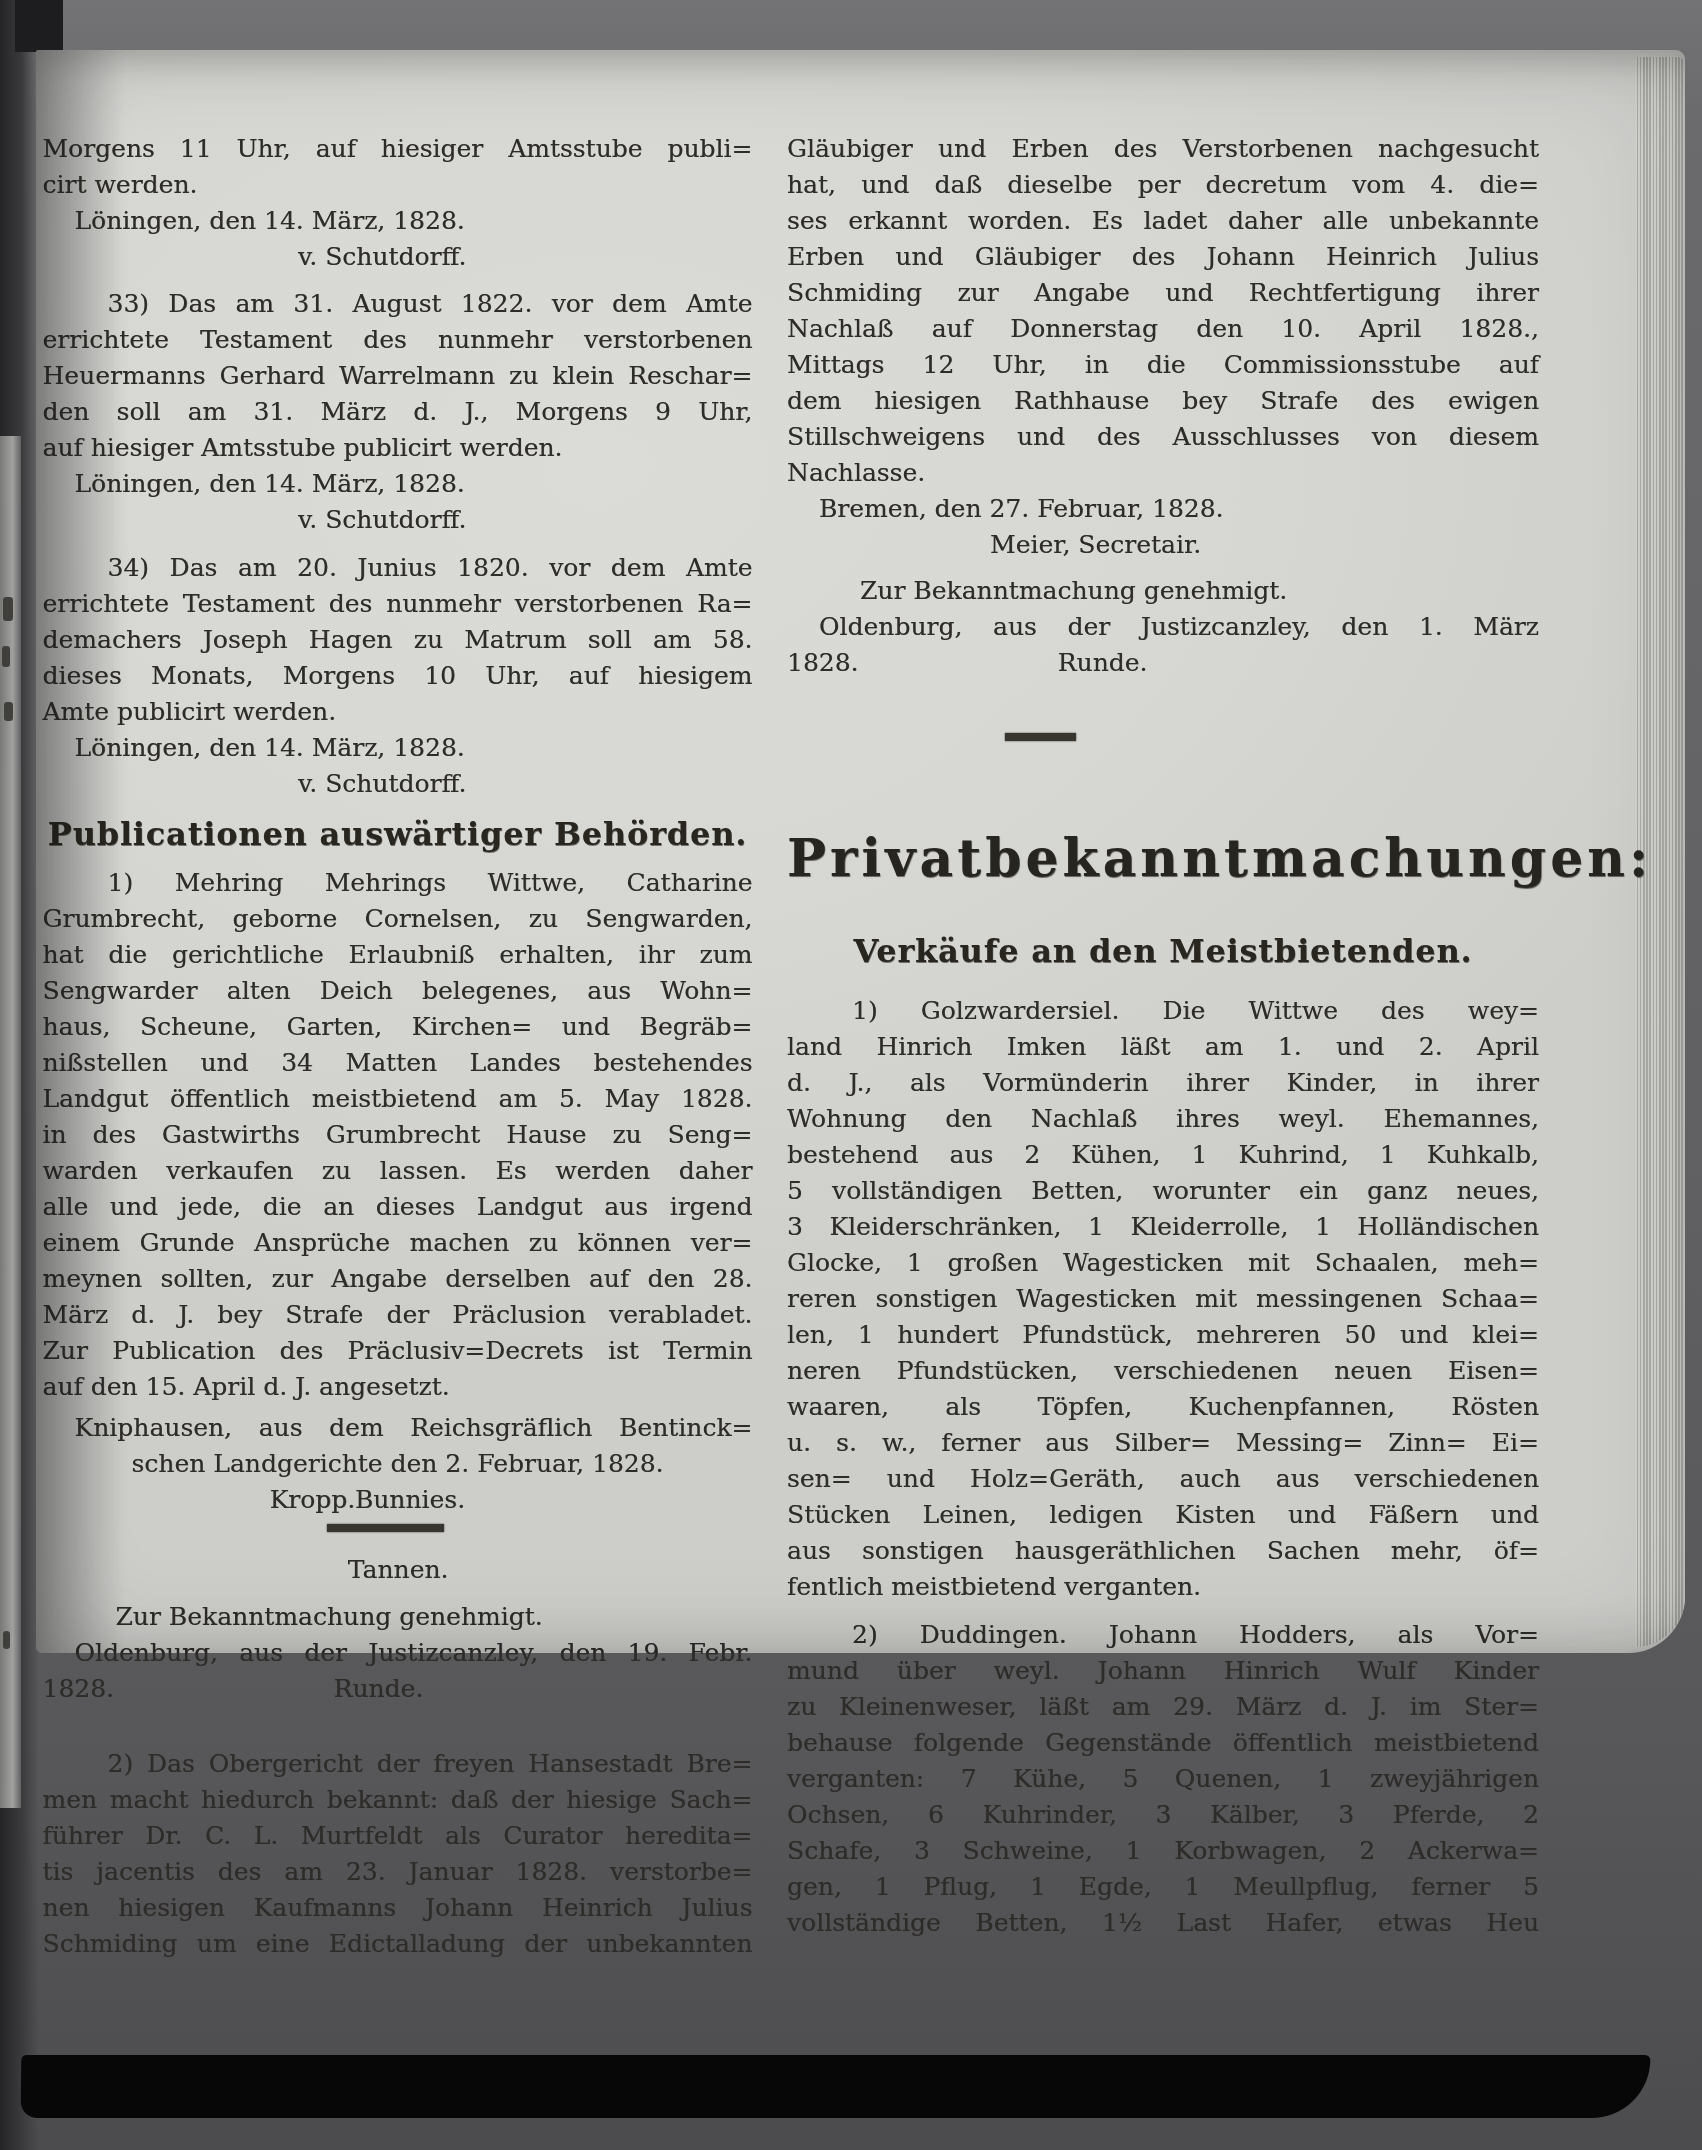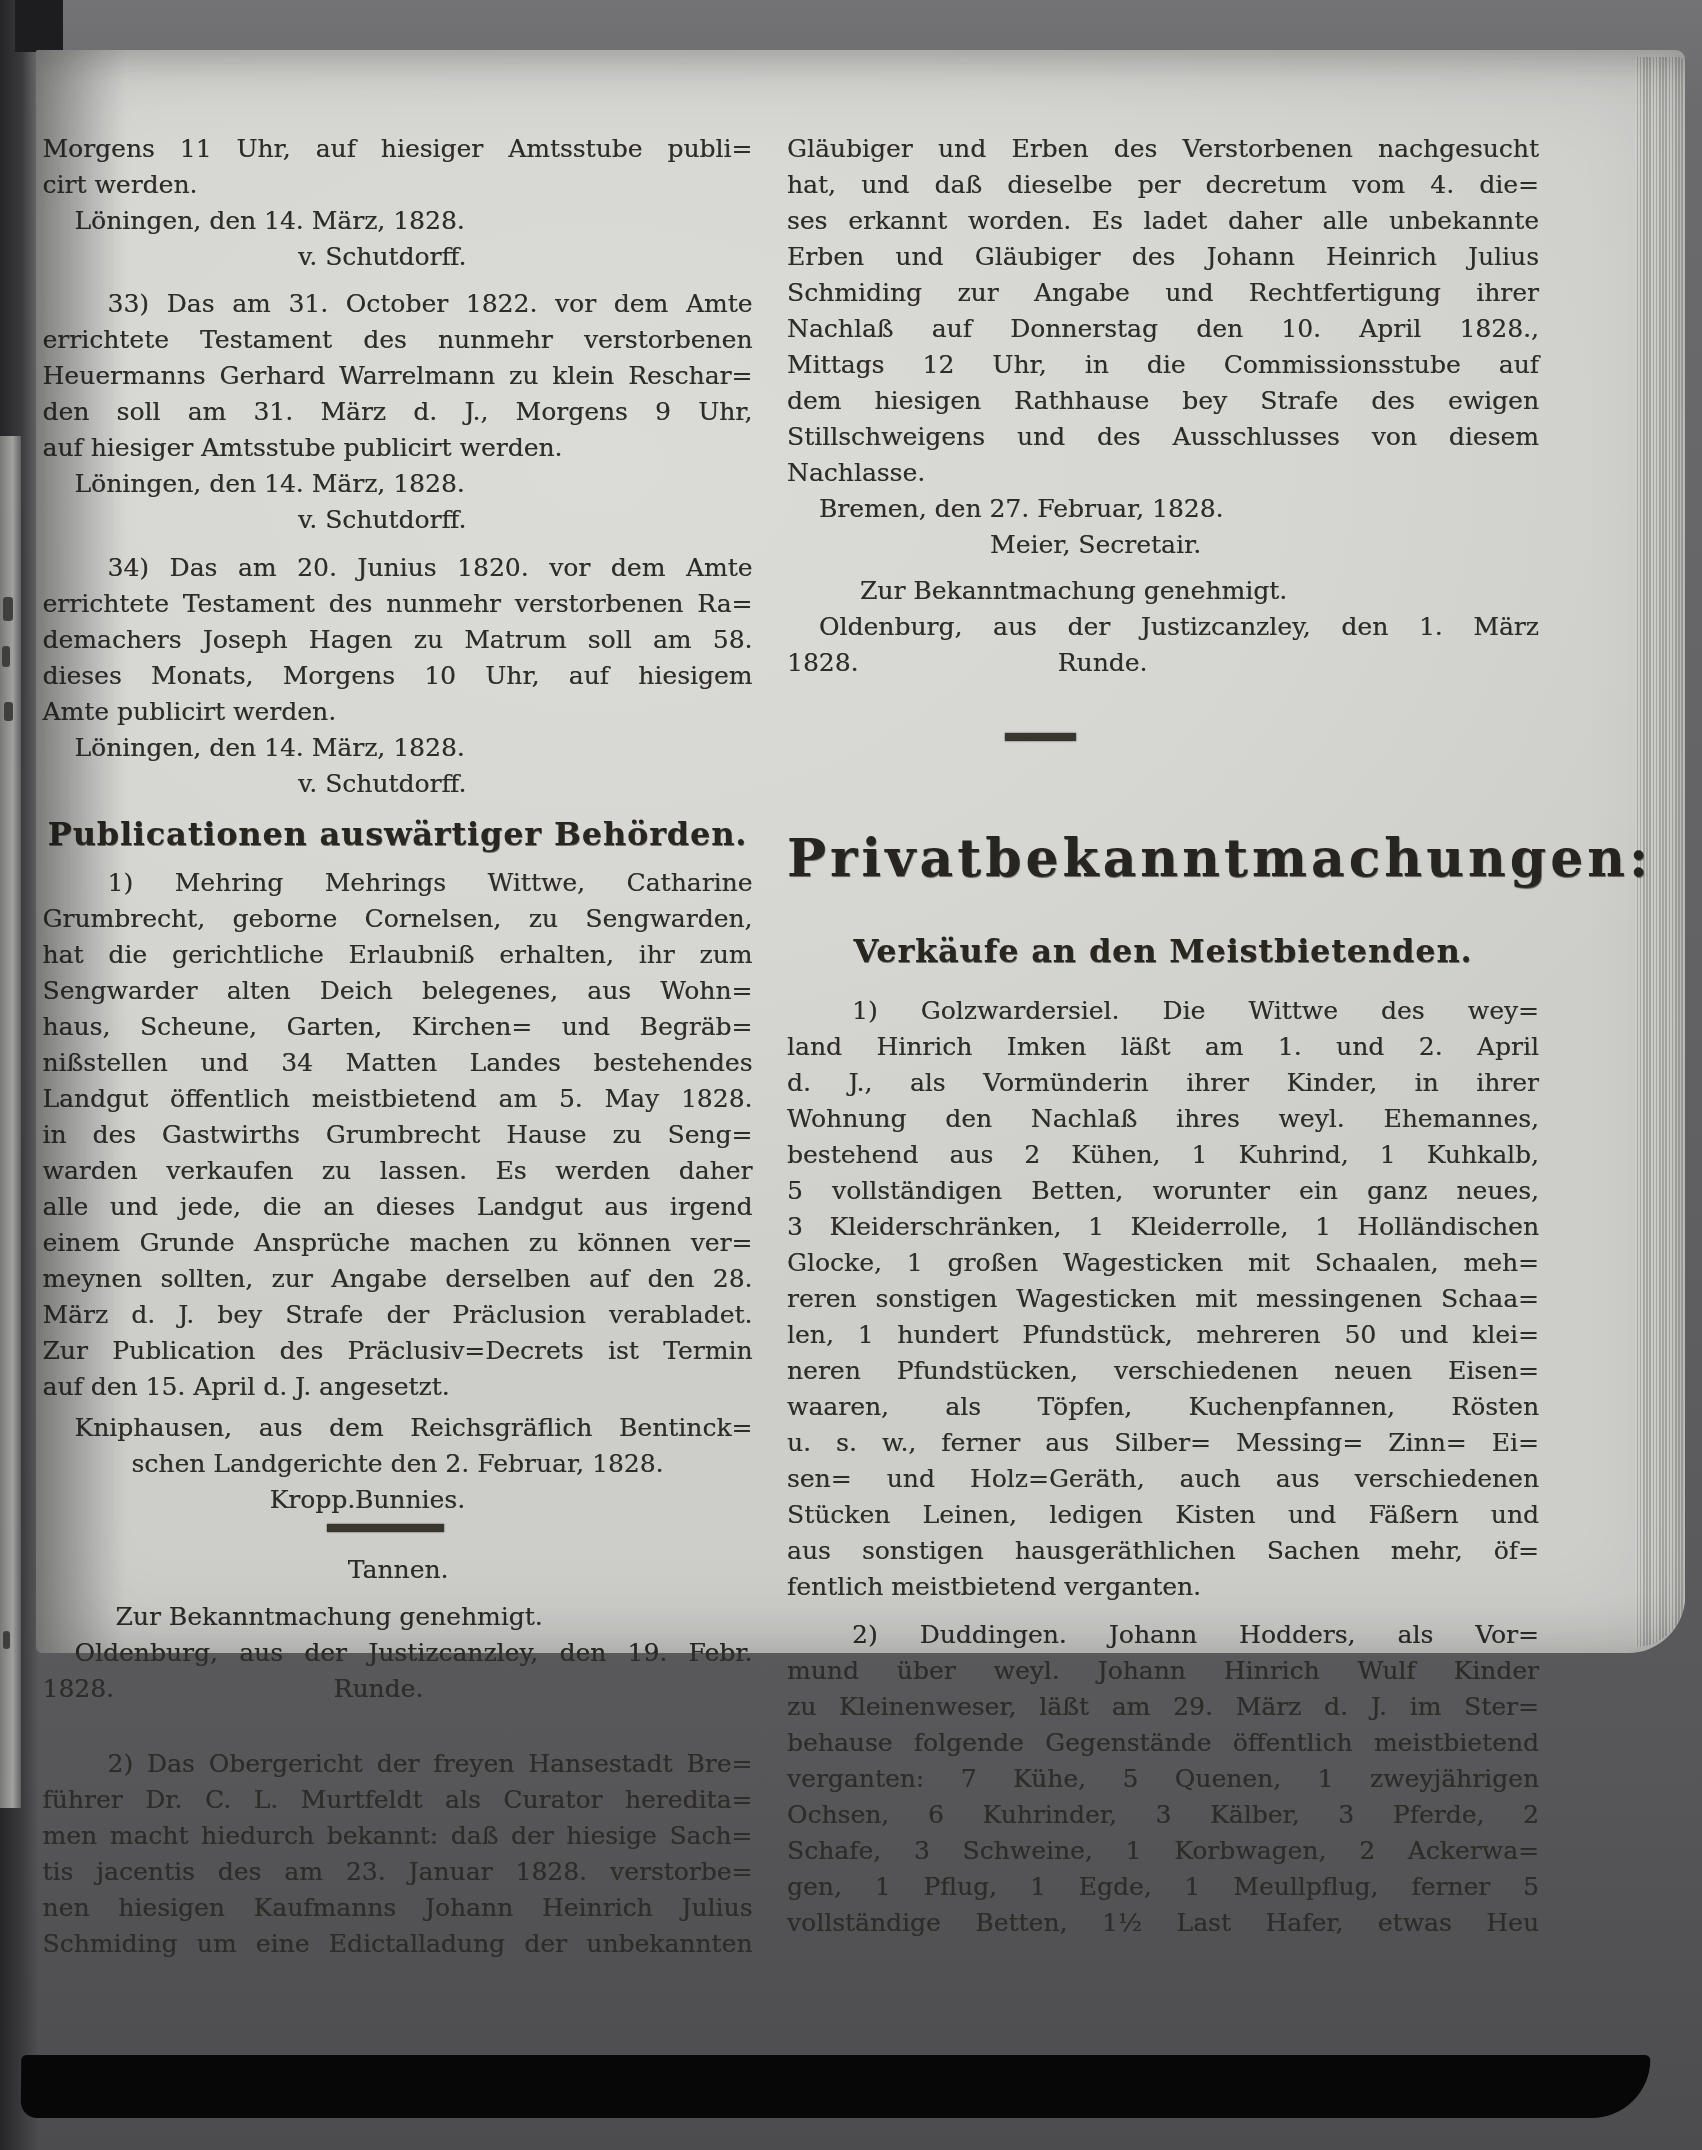--- a/index.html
+++ b/index.html
@@ -70,21 +70,21 @@
     <div class="col col-left" id="col-left">
         <div>
           <div class="tl jl">Morgens 11 Uhr, auf hiesiger Amtsstube publi=</div>
           <div class="tl ll">cirt werden.</div>
         </div>
         <div class="tl ll" style="padding-left: 32px;">Löningen, den 14. März, 1828.</div>
         <div class="row">
           <span style="left: 36%;">v. Schutdorff.</span>
         </div>
         <div style="margin-top: 11.3px;">
-          <div class="tl jl" style="padding-left: 65px;">33) Das am 31. October 1822. vor dem Amte</div>
+          <div class="tl jl" style="padding-left: 65px;">33) Das am 31. August 1822. vor dem Amte</div>
           <div class="tl jl">errichtete Testament des nunmehr verstorbenen</div>
           <div class="tl jl">Heuermanns Gerhard Warrelmann zu klein Reschar=</div>
           <div class="tl jl">den soll am 31. März d. J., Morgens 9 Uhr,</div>
           <div class="tl ll">auf hiesiger Amtsstube publicirt werden.</div>
         </div>
         <div class="tl ll" style="padding-left: 32px;">Löningen, den 14. März, 1828.</div>
         <div class="row">
           <span style="left: 36%;">v. Schutdorff.</span>
         </div>
         <div style="margin-top: 11.3px;">
@@ -129,22 +129,22 @@
           <span style="left: 43%;">Tannen.</span>
         </div>
         <div class="tl ll" style="padding-left: 73px; margin-top: 11.3px;">Zur Bekanntmachung genehmigt.</div>
         <div class="tl jl" style="padding-left: 32px;">Oldenburg, aus der Justizcanzley, den 19. Febr.</div>
         <div class="row">
           <span style="left: 0%;">1828.</span>
           <span style="left: 41%;">Runde.</span>
         </div>
         <div style="margin-top: 39px;">
           <div class="tl jl" style="padding-left: 65px;">2) Das Obergericht der freyen Hansestadt Bre=</div>
+          <div class="tl jl">men macht hiedurch bekannt: daß der hiesige Sach=</div>
           <div class="tl jl">führer Dr. C. L. Murtfeldt als Curator heredita=</div>
-          <div class="tl jl">men macht hiedurch bekannt: daß der hiesige Sach=</div>
           <div class="tl jl">tis jacentis des am 23. Januar 1828. verstorbe=</div>
           <div class="tl jl">nen hiesigen Kaufmanns Johann Heinrich Julius</div>
           <div class="tl jl">Schmiding um eine Edictalladung der unbekannten</div>
         </div>
       </div>
     <div class="col col-right" id="col-right">
         <div>
           <div class="tl jl">Gläubiger und Erben des Verstorbenen nachgesucht</div>
           <div class="tl jl">hat, und daß dieselbe per decretum vom 4. die=</div>
           <div class="tl jl">ses erkannt worden. Es ladet daher alle unbekannte</div>

